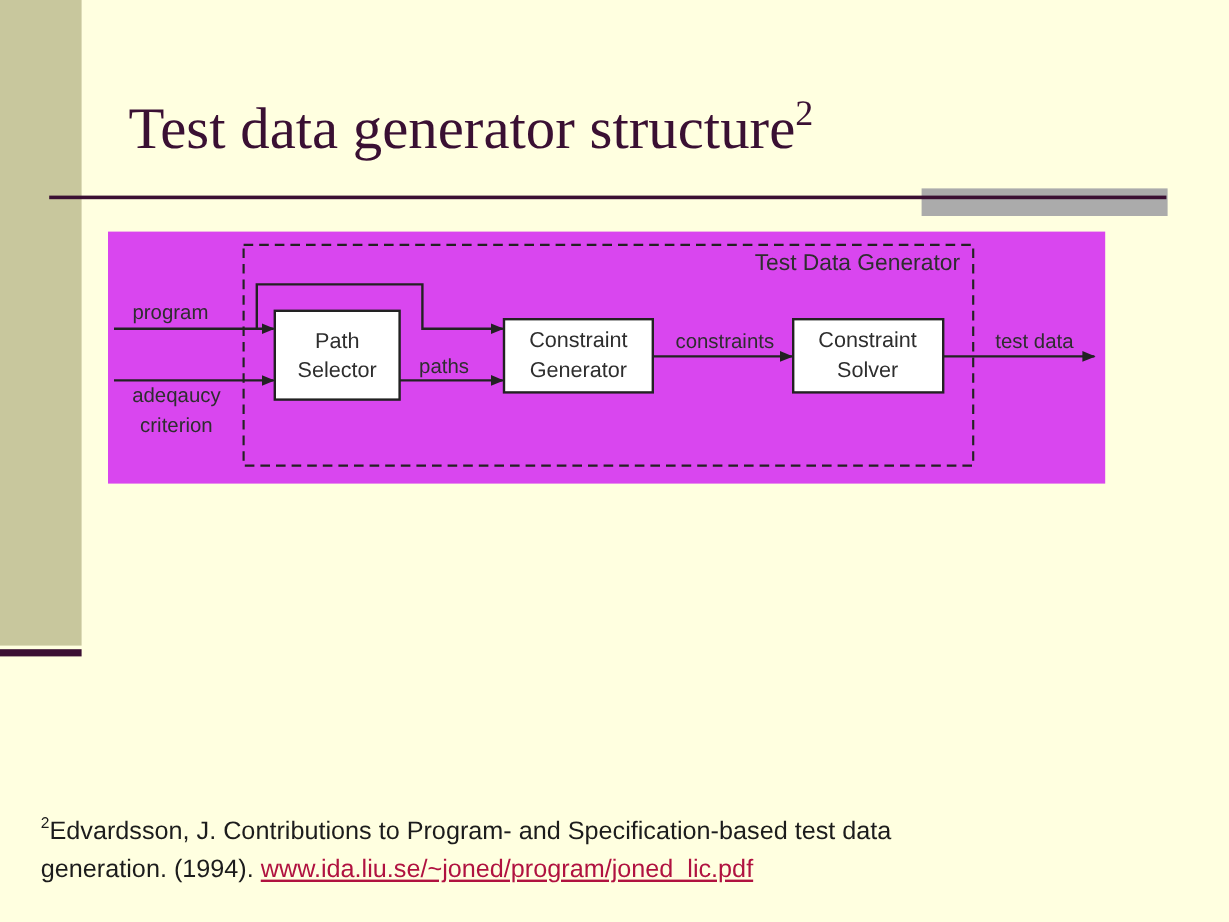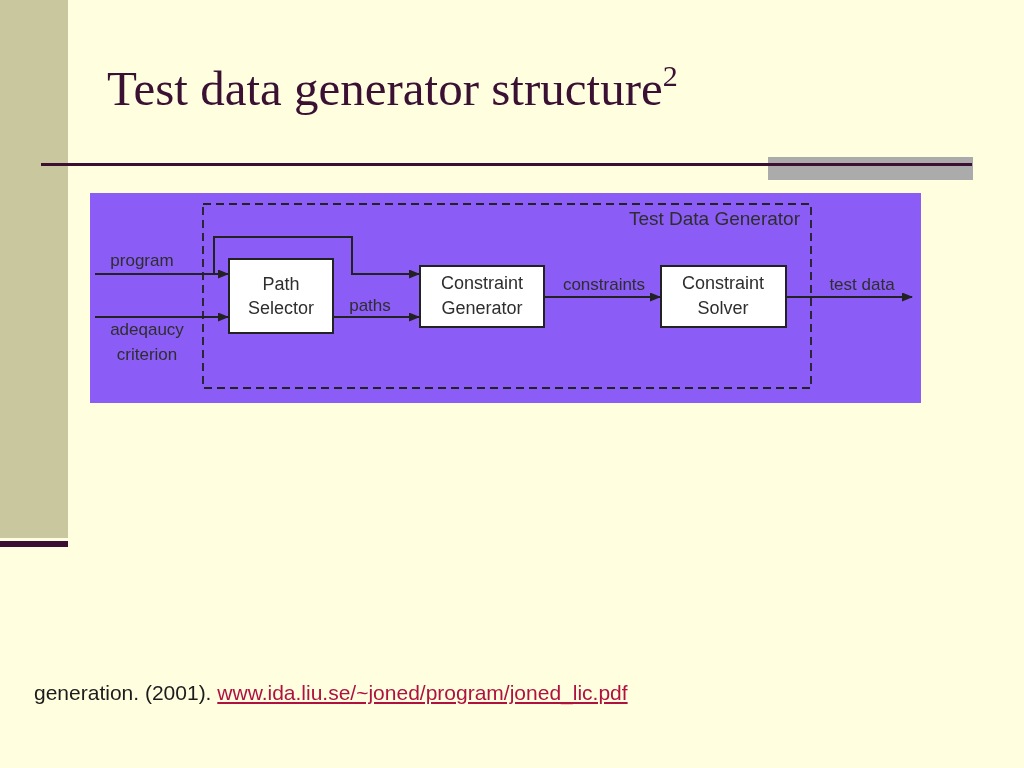--- a/index.html
+++ b/index.html
@@ -17,21 +17,21 @@
     left: 0; top: 0; width: 68px; height: 538px;
     background: #c8c79d;
   }
   .sidebar-accent-bar {
     left: 0; top: 541px; width: 68px; height: 6px;
     background: #3b0f33;
   }
 
   
   .slide-title {
-    left: 107px; top: 60px;
+    left: 107px; top: 78px;
     font-family: "Liberation Serif", serif;
     font-size: 49px;
     color: #3a1033;
     white-space: nowrap;
     letter-spacing: 0px;
   }
   .slide-title sup.title-sup {
     font-size: 30px;
     position: relative;
     top: -2px;
@@ -45,21 +45,21 @@
     background: #ababab;
   }
   .title-underline {
     left: 41px; top: 163px; width: 931px; height: 3px;
     background: #3b1033;
   }
 
   
   .diagram-panel {
     left: 90px; top: 193px; width: 831px; height: 210px;
-    background: #8b5cf6;
+    background: #d946ef;
   }
   .diagram-panel svg { display: block; }
   .dgm-text {
     font-family: "Liberation Sans", sans-serif;
     fill: #2e2e2e;
   }
 
   
   .footnote {
     left: 34px; top: 677px; width: 900px;
@@ -126,14 +126,15 @@
     <rect x="571" y="73" width="125" height="61" fill="#ffffff" stroke="#222222" stroke-width="2"></rect>
     <text class="dgm-text" x="633" y="96" font-size="18" text-anchor="middle">Constraint</text>
     <text class="dgm-text" x="633" y="121" font-size="18" text-anchor="middle">Solver</text>
 
     <path d="M696,104 H822" stroke="#222222" stroke-width="2" fill="none" marker-end="url(#arrow)"></path>
     <text class="dgm-text" x="772" y="97" font-size="17" text-anchor="middle">test data</text>
   </svg>
 </div>
 
 <div class="abs footnote">
-  <div><span>generation. (2001). </span><a class="footnote-link" href="#">www.ida.liu.se/~joned/program/joned_lic.pdf</a></div>
+  <div><sup class="foot-sup">2</sup><span>Edvardsson, J. Contributions to Program- and Specification-based test data</span></div>
+  <div><span>generation. (1994). </span><a class="footnote-link" href="#">www.ida.liu.se/~joned/program/joned_lic.pdf</a></div>
 </div>
 
 </body></html>

